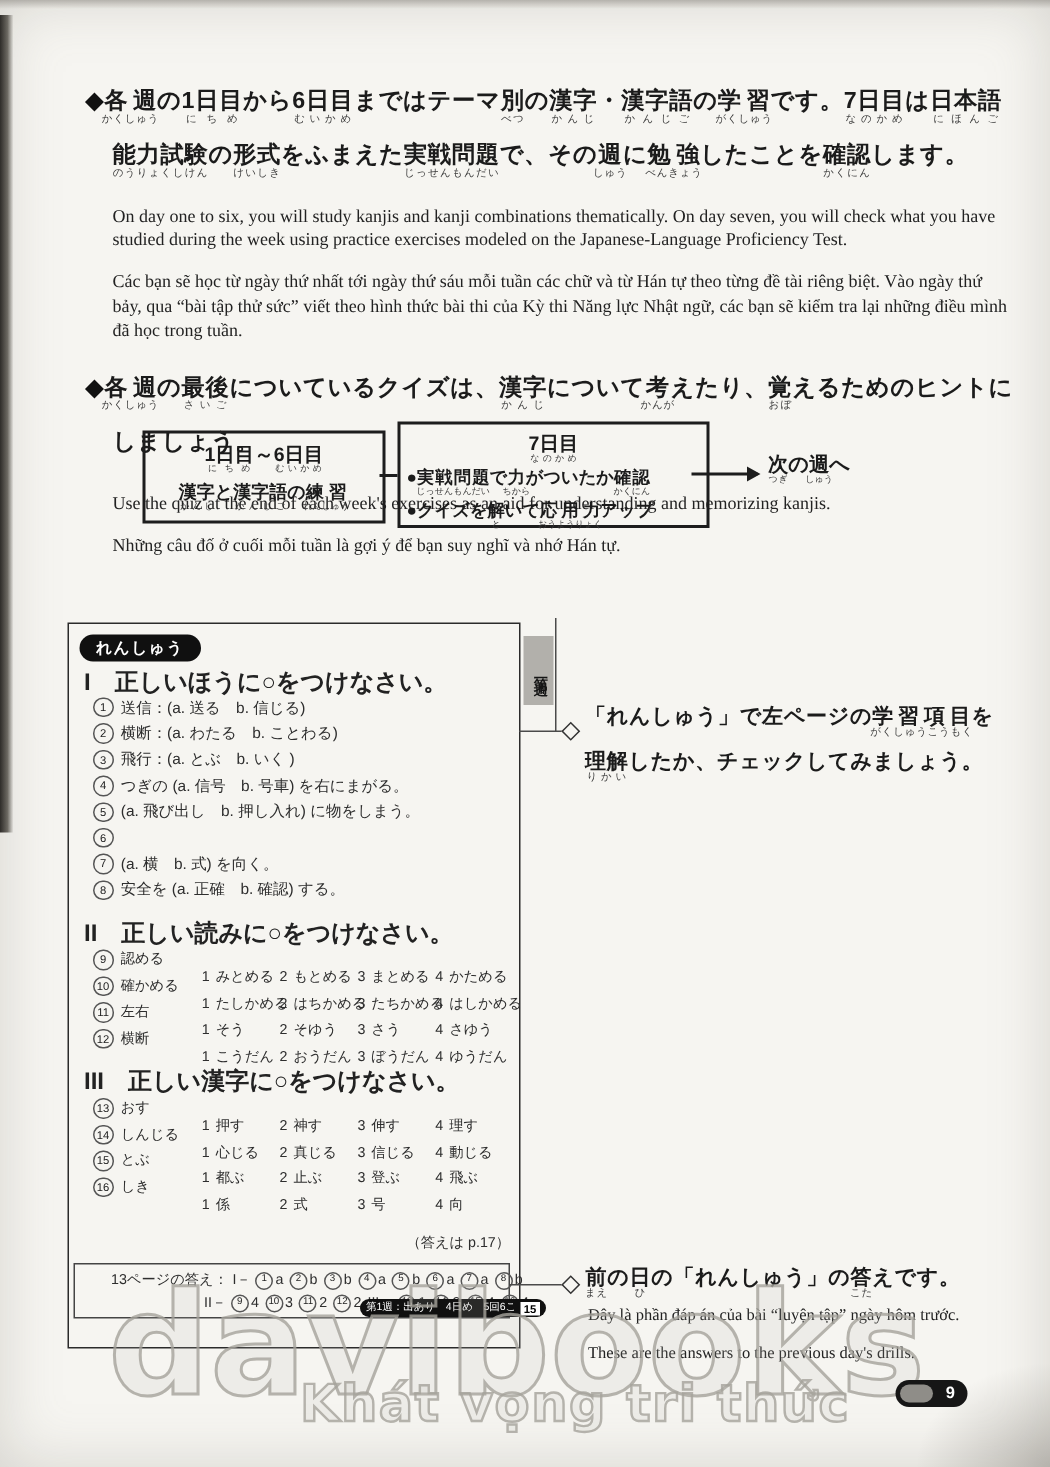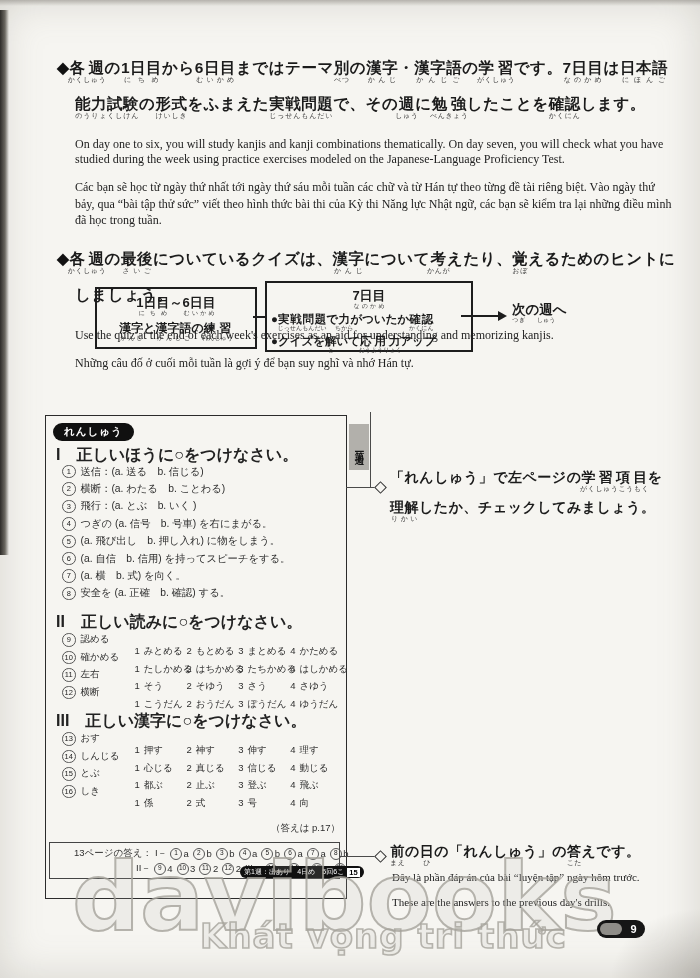--- a/index.html
+++ b/index.html
@@ -158,21 +158,20 @@
         <div class="ex-item">
           <span class="circ">4</span>
           <span>つぎの (a. 信号　b. 号車) を右にまがる。</span>
         </div>
         <div class="ex-item">
           <span class="circ">5</span>
           <span>(a. 飛び出し　b. 押し入れ) に物をしまう。</span>
         </div>
         <div class="ex-item">
           <span class="circ">6</span>
-          <span>(a. 自信　b. 信用) を持ってスピーチをする。</span>
         </div>
         <div class="ex-item">
           <span class="circ">7</span>
           <span>(a. 横　b. 式) を向く。</span>
         </div>
         <div class="ex-item">
           <span class="circ">8</span>
           <span>安全を (a. 正確　b. 確認) する。</span>
         </div>
       </div>

